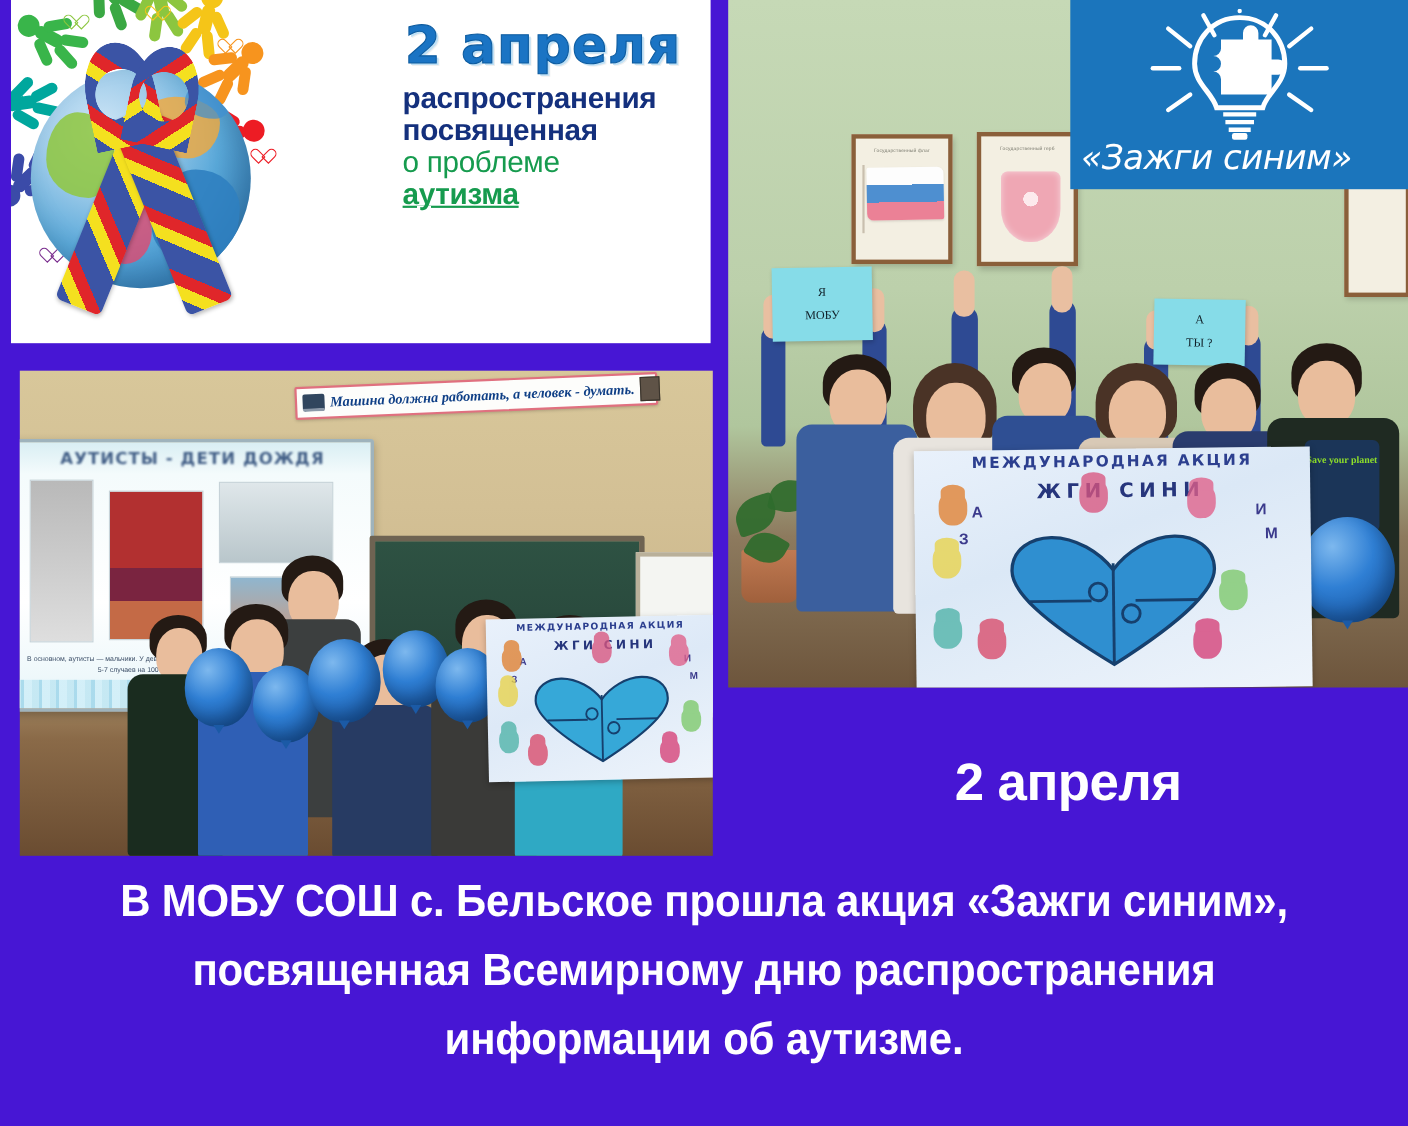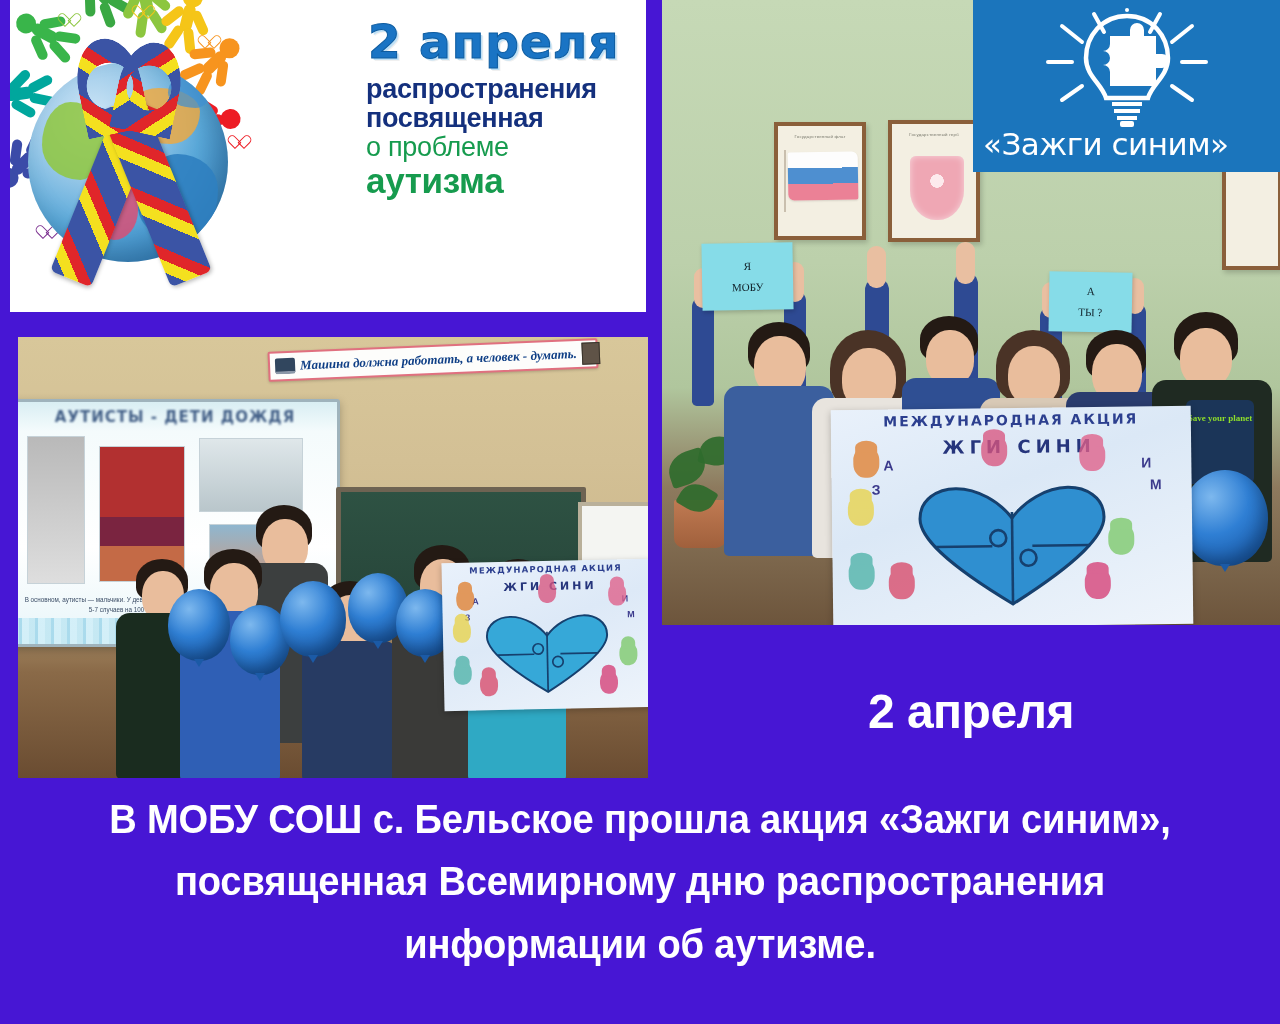--- a/index.html
+++ b/index.html
@@ -104,21 +104,21 @@
     font-weight: 700; font-size: 47px; letter-spacing: 1px;
     color: #1a74c4; line-height: 1.0; text-align: left;
     text-shadow: 2px 2px 0 #bfe0f5, 3px 3px 0 rgba(0,0,0,.06);
     -webkit-text-stroke: 1px #0d5b9f;
     margin: 4px 0 10px 2px;
   }
   .aw-l1 { font-size: 27px; font-weight: 700; color: #c4201f; line-height: 1.08; letter-spacing: -.3px;}
   .aw-l2 { font-size: 27px; font-weight: 700; color: #14307d; line-height: 1.08; letter-spacing: -.3px;}
   .aw-l3 { font-size: 27px; font-weight: 700; color: #14307d; line-height: 1.08; letter-spacing: -.3px;}
   .aw-l4 { font-size: 27px; font-weight: 400; color: #169b4e; line-height: 1.08; letter-spacing: -.3px;}
-  .aw-l5 { font-size: 35px; font-weight: 700; color: #169b4e; line-height: 1.08; letter-spacing: -.3px;}
+  .aw-l5 { font-size: 27px; font-weight: 700; color: #169b4e; line-height: 1.08; letter-spacing: -.3px; text-decoration: underline;}
 
   
   .photo-right {
     position: absolute; left: 662px; top: 0; width: 618px; height: 625px;
     overflow: hidden;
     background: linear-gradient(#c6d9b6 0%, #bcd0ab 42%, #b0c69d 62%, #8d7a5e 78%, #6d553c 100%);
   }
   .wall-frame {
     position: absolute; background: #f3efe2; border: 4px solid #8a5f3a;
     box-shadow: 2px 3px 5px rgba(0,0,0,.18);
@@ -195,21 +195,21 @@
     background: radial-gradient(circle at 34% 28%, #7db8ee 0%, #2f7fd4 42%, #15529e 88%);
     box-shadow: inset -6px -8px 14px rgba(0,0,0,.22);
   }
   .balloon:after { content:""; position:absolute; left: 50%; bottom: -6px; transform: translateX(-50%);
     width: 0; height: 0; border-left: 5px solid transparent; border-right: 5px solid transparent;
     border-top: 8px solid #1b5aa6; }
 
   
   .blue-banner {
     position: absolute; left: 973px; top: 0; width: 307px; height: 172px;
-    background: #1b75bc; overflow: hidden;
+    background: #1b75bc; overflow: hidden; font-style: italic;
   }
   .bulb-wrap { position: absolute; left: 50%; top: 8px; transform: translateX(-50%); }
   .banner-text {
     position: absolute; left: 10px; top: 126px; width: 320px;
     font-family: "DejaVu Sans", sans-serif;
     font-weight: 400; font-size: 31px; color: #ffffff;
     white-space: nowrap; letter-spacing: -0.5px;
   }
 
   

